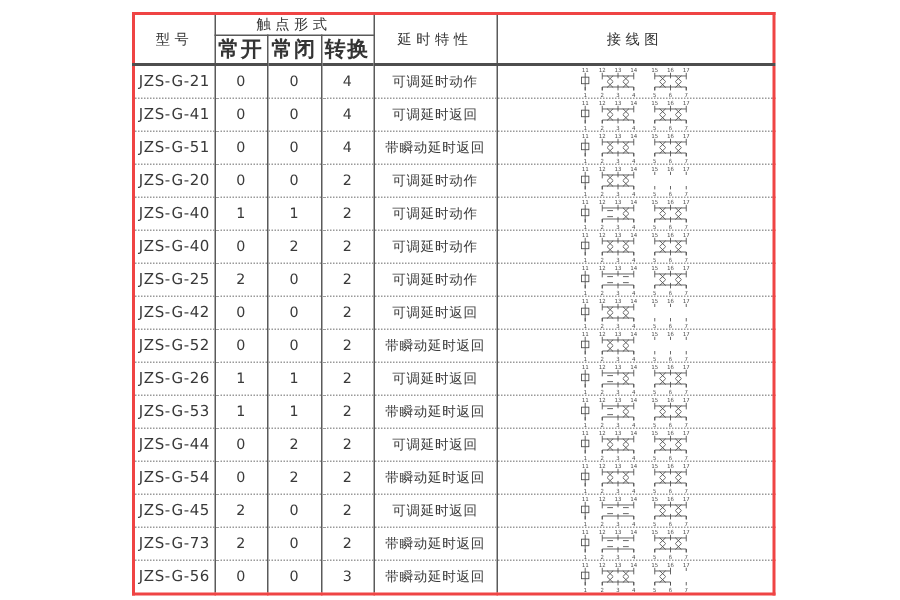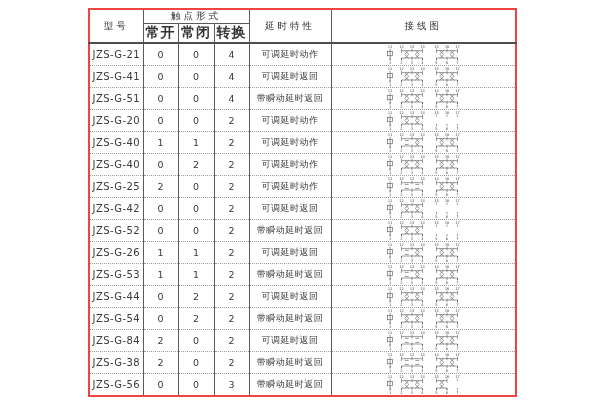--- a/index.html
+++ b/index.html
@@ -759,21 +759,21 @@
               <path class="dg" d="M58 16V18.6"></path>
               <text class="dgt" x="58" y="23.4" text-anchor="middle">5</text>
               <path class="dg" d="M70 16V18.6"></path>
               <text class="dgt" x="70" y="23.4" text-anchor="middle">6</text>
               <path class="dg" d="M82 16V18.6"></path>
               <text class="dgt" x="82" y="23.4" text-anchor="middle">7</text>
             </svg>
           </td>
         </tr>
         <tr>
-          <td class="model">JZS-G-84</td>
+          <td class="model">JZS-G-45</td>
           <td class="num">2</td>
           <td class="num">0</td>
           <td class="num">2</td>
           <td class="delay">可调延时返回</td>
           <td class="wiring">
             <svg width="90" height="21" viewBox="0 0 92 24">
               <text class="dgt" x="5" y="4.2" text-anchor="middle">11</text>
               <text class="dgt" x="18" y="4.2" text-anchor="middle">12</text>
               <text class="dgt" x="30" y="4.2" text-anchor="middle">13</text>
               <text class="dgt" x="42" y="4.2" text-anchor="middle">14</text>
@@ -813,21 +813,21 @@
               <path class="dg" d="M58 16V18.6"></path>
               <text class="dgt" x="58" y="23.4" text-anchor="middle">5</text>
               <path class="dg" d="M70 16V18.6"></path>
               <text class="dgt" x="70" y="23.4" text-anchor="middle">6</text>
               <path class="dg" d="M82 16V18.6"></path>
               <text class="dgt" x="82" y="23.4" text-anchor="middle">7</text>
             </svg>
           </td>
         </tr>
         <tr>
-          <td class="model">JZS-G-38</td>
+          <td class="model">JZS-G-73</td>
           <td class="num">2</td>
           <td class="num">0</td>
           <td class="num">2</td>
           <td class="delay">带瞬动延时返回</td>
           <td class="wiring">
             <svg width="90" height="21" viewBox="0 0 92 24">
               <text class="dgt" x="5" y="4.2" text-anchor="middle">11</text>
               <text class="dgt" x="18" y="4.2" text-anchor="middle">12</text>
               <text class="dgt" x="30" y="4.2" text-anchor="middle">13</text>
               <text class="dgt" x="42" y="4.2" text-anchor="middle">14</text>

